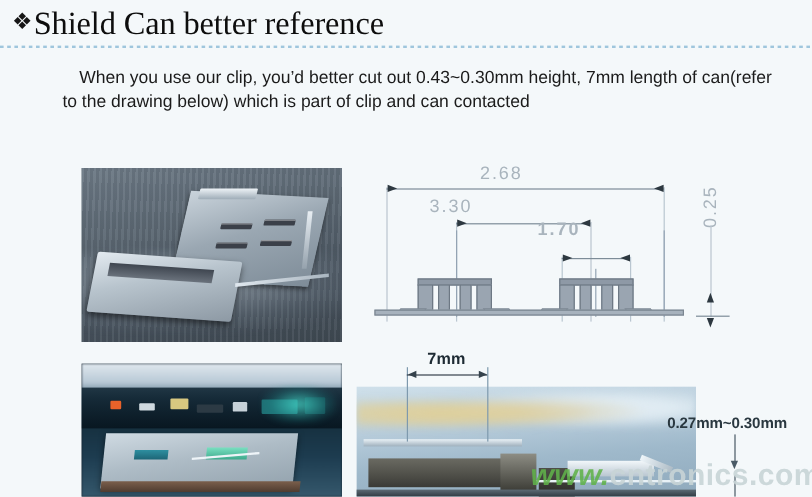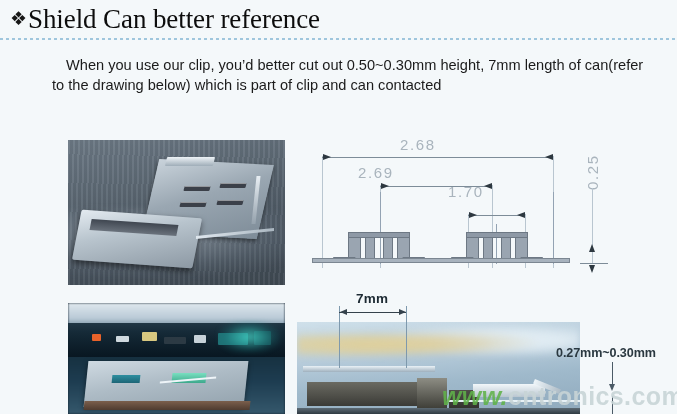--- a/index.html
+++ b/index.html
@@ -489,21 +489,21 @@
 </style>
 </head>
 <body>
 
 <div id="slide-title">
   <span id="title-bullet">❖</span>
   <span id="title-text">Shield Can better reference</span>
 </div>
 <div id="title-divider"></div>
 
-<div id="body-paragraph">When you use our clip, you’d better cut out 0.50~0.30mm height, 7mm length of can(refer to the drawing below) which is part of clip and can contacted</div>
+<div id="body-paragraph">When you use our clip, you’d better cut out 0.43~0.30mm height, 7mm length of can(refer to the drawing below) which is part of clip and can contacted</div>
 
 <div id="photo-shield-can">
   <div class="bench"></div>
   <div class="bench-sheen"></div>
   <div class="plate-top"></div>
   <div class="rail-top"></div>
   <div class="slot sl1"></div>
   <div class="slot sl2"></div>
   <div class="slot sl3"></div>
   <div class="slot sl4"></div>
@@ -533,28 +533,28 @@
 
 <div id="tech-drawing">
 
   <span class="dim-text" style="left:100px; top:4px;">2.68</span>
   <div class="ext-line" style="left:22px; top:24px; height:112px;"></div>
   <div class="ext-line" style="left:253px; top:24px; height:112px;"></div>
   <div class="dim-line" style="left:22px; top:25px; width:231px;"></div>
   <div class="arrow-r" style="left:23px; top:22px;"></div>
   <div class="arrow-l" style="left:245px; top:22px;"></div>
 
-  <span class="dim-text" style="left:58px; top:32px;">2.69</span>
+  <span class="dim-text" style="left:58px; top:32px;">3.30</span>
   <div class="ext-line" style="left:80px; top:53px; height:83px;"></div>
   <div class="ext-line" style="left:192px; top:53px; height:83px;"></div>
   <div class="dim-line" style="left:80px; top:54px; width:112px;"></div>
   <div class="arrow-r" style="left:81px; top:51px;"></div>
   <div class="arrow-l" style="left:184px; top:51px;"></div>
 
-  <span class="dim-text" style="left:148px; top:51px;">1.70</span>
+  <span class="dim-text" style="left:148px; top:51px;font-weight:bold;">1.70</span>
   <div class="ext-line" style="left:168px; top:82px; height:54px;"></div>
   <div class="ext-line" style="left:225px; top:82px; height:54px;"></div>
   <div class="dim-line" style="left:168px; top:83px; width:57px;"></div>
   <div class="arrow-r" style="left:169px; top:80px;"></div>
   <div class="arrow-l" style="left:217px; top:80px;"></div>
 
   <div id="center-mark-a" style="left:80px; top:60px; height:72px;"></div>
   <div id="center-mark-b" style="left:196px; top:92px; height:40px;"></div>
   <div id="center-mark-c" style="left:253px; top:60px; height:72px;"></div>
 

